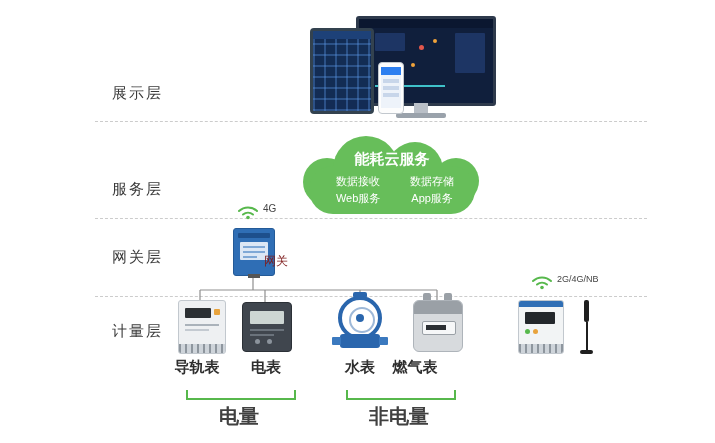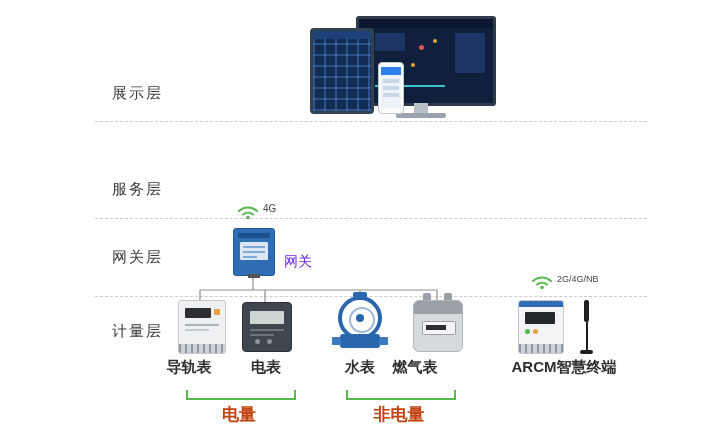--- a/index.html
+++ b/index.html
@@ -36,21 +36,21 @@
   .cloud-grid{position:absolute;left:18px;right:12px;top:38px;display:flex;justify-content:space-around;z-index:2;}
   .cloud-grid .col{display:flex;flex-direction:column;gap:3px;}
   .cloud-grid span{color:#fff;font-size:11px;line-height:14px;text-align:center;}
 
   
   .gateway{position:absolute;left:233px;top:228px;width:40px;height:46px;background:#2F6EB5;border:1px solid #245a97;border-radius:3px;}
   .gateway .gtop{position:absolute;left:4px;top:4px;right:4px;height:5px;background:#1d4f8c;border-radius:1px;}
   .gateway .gpanel{position:absolute;left:6px;top:13px;width:28px;height:18px;background:#dce7f5;border-radius:1px;}
   .gateway .gline{position:absolute;left:3px;height:2px;width:22px;background:#7fa8d6;}
   .gateway .gdin{position:absolute;left:14px;bottom:-3px;width:12px;height:4px;background:#555;}
-  .gw-label{position:absolute;left:284px;top:253px;font-size:14px;color:#6d28d9;}
+  .gw-label{position:absolute;left:264px;top:253px;font-size:12px;color:#7f1d1d;}
   .sig-label{position:absolute;font-size:10px;color:#444;}
 
   
   .rail-meter{position:absolute;left:178px;top:300px;width:46px;height:52px;background:#eef0f2;border:1px solid #c2c8ce;border-radius:3px;}
   .rail-meter .lcd{position:absolute;left:6px;top:7px;width:26px;height:10px;background:#2b2f33;border-radius:1px;}
   .rail-meter .key{position:absolute;left:35px;top:8px;width:6px;height:6px;background:#e8a33d;border-radius:1px;}
   .rail-meter .mid{position:absolute;left:6px;top:23px;width:34px;height:2px;background:#aab2ba;}
   .rail-meter .mid2{position:absolute;left:6px;top:28px;width:24px;height:2px;background:#c4cad1;}
   .term{position:absolute;left:0;right:0;bottom:0;height:9px;background:#ced4da;border-radius:0 0 2px 2px;
     background-image:repeating-linear-gradient(90deg,#8e969e 0 2px,transparent 2px 6px);}
@@ -74,21 +74,21 @@
   .arcm .lcd{position:absolute;left:6px;top:11px;width:30px;height:12px;background:#23272b;border-radius:1px;}
   .arcm .led{position:absolute;left:6px;top:28px;width:5px;height:5px;border-radius:50%;background:#57b84c;}
   .arcm .led2{position:absolute;left:14px;top:28px;width:5px;height:5px;border-radius:50%;background:#e8a33d;}
   .ant-top{position:absolute;left:584px;top:300px;width:5px;height:22px;background:#1f1f1f;border-radius:2px;}
   .ant-rod{position:absolute;left:586px;top:322px;width:2px;height:28px;background:#1f1f1f;}
   .ant-base{position:absolute;left:580px;top:350px;width:13px;height:4px;background:#1f1f1f;border-radius:2px;}
 
   .meter-label{position:absolute;top:358px;transform:translateX(-50%);font-size:15px;font-weight:600;color:#2e2e2e;white-space:nowrap;}
 
   .bracket{position:absolute;top:390px;height:8px;border-left:2px solid #57b84c;border-right:2px solid #57b84c;border-bottom:2px solid #57b84c;}
-  .group-label{position:absolute;top:403px;transform:translateX(-50%);font-size:17px;font-weight:600;color:#c2410c;}
+  .group-label{position:absolute;top:403px;transform:translateX(-50%);font-size:20px;font-weight:600;color:#404040;}
 
   svg.wires{position:absolute;left:0;top:0;pointer-events:none;}
   .wifi{position:absolute;}
 </style>
 </head>
 <body>
 
 <div id="canvas">
 
   <div class="sep" style="top:121px"></div>
@@ -121,20 +121,38 @@
   </div>
   <div class="phone">
     <div class="pscreen">
       <div class="phead"></div>
       <div class="prow" style="top:12px"></div>
       <div class="prow" style="top:19px"></div>
       <div class="prow" style="top:26px"></div>
     </div>
   </div>
 
+  <div class="cloud">
+    <div class="bump" style="left:0;top:22px;width:48px;height:48px"></div>
+    <div class="bump" style="left:30px;top:0;width:66px;height:66px"></div>
+    <div class="bump" style="left:84px;top:6px;width:56px;height:56px"></div>
+    <div class="bump" style="left:130px;top:22px;width:46px;height:46px"></div>
+    <div class="cbase"></div>
+    <div class="cloud-title">能耗云服务</div>
+    <div class="cloud-grid">
+      <div class="col">
+        <span>数据接收</span>
+        <span>Web服务</span>
+      </div>
+      <div class="col">
+        <span>数据存储</span>
+        <span>App服务</span>
+      </div>
+    </div>
+  </div>
 
   <div class="wifi" style="left:236px;top:202px">
     <svg width="24" height="18" viewBox="0 0 24 18">
       <path d="M3,9 a13,13 0 0 1 18,0" stroke="#57b84c" fill="none" stroke-width="2" stroke-linecap="round"></path>
       <path d="M7,12.5 a8,8 0 0 1 10,0" stroke="#57b84c" fill="none" stroke-width="2" stroke-linecap="round"></path>
       <circle cx="12" cy="15.5" r="1.8" fill="#57b84c"></circle>
     </svg>
   </div>
   <div class="sig-label" style="left:263px;top:203px">4G</div>
   <div class="gateway">
@@ -195,24 +213,23 @@
     <div class="astrip"></div>
     <div class="lcd"></div>
     <div class="led"></div>
     <div class="led2"></div>
     <div class="term"></div>
   </div>
   <div class="ant-top"></div>
   <div class="ant-rod"></div>
   <div class="ant-base"></div>
 
-  <div class="meter-label" style="left:189px">导轨表</div>
+  <div class="meter-label" style="left:197px">导轨表</div>
   <div class="meter-label" style="left:266px">电表</div>
   <div class="meter-label" style="left:360px">水表</div>
   <div class="meter-label" style="left:415px">燃气表</div>
-  <div class="meter-label" style="left:564px">ARCM智慧终端</div>
 
   <div class="bracket" style="left:186px;width:106px"></div>
   <div class="group-label" style="left:239px">电量</div>
   <div class="bracket" style="left:346px;width:106px"></div>
   <div class="group-label" style="left:399px">非电量</div>
 
 </div>
 
 </body></html>

